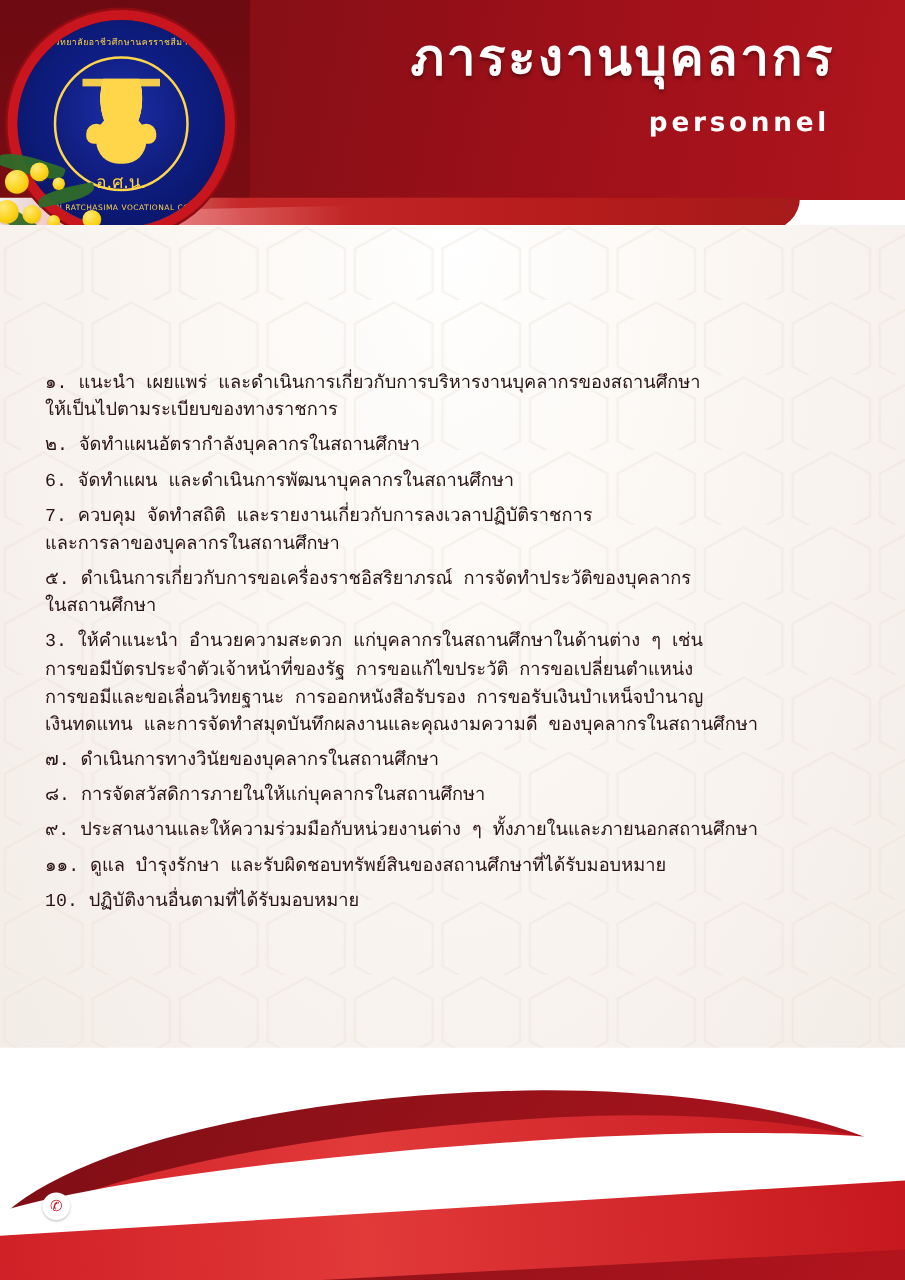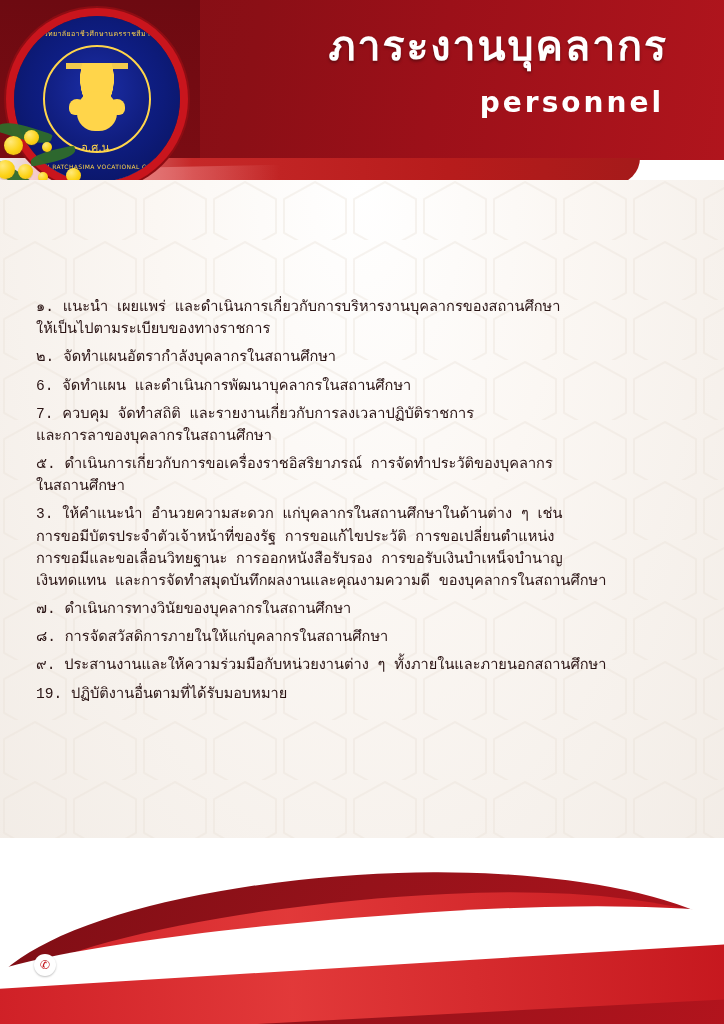--- a/index.html
+++ b/index.html
@@ -45,21 +45,21 @@
     color: #ffffff;
     letter-spacing: 2px;
     line-height: 1.1;
     text-shadow: 0 2px 3px rgba(0,0,0,.35);
     white-space: nowrap;
   }
   .header-sub {
     position: absolute;
     right: 60px;
     top: 86px;
-    font-size: 28px;
+    font-size: 21px;
     font-weight: bold;
     color: #ffffff;
     letter-spacing: 3px;
   }
 
   
   .ribbon {
     position: absolute;
     left: 0;
     top: 158px;
@@ -131,21 +131,21 @@
     width: 40px; height: 40px;
     border-radius: 50% 50% 45% 45%;
     background: #ffd54a;
     box-shadow: -20px -4px 0 -12px #ffd54a, 20px -4px 0 -12px #ffd54a;
   }
   .seal-abbrev {
     position: absolute;
     left: 50%; bottom: 26px;
     transform: translateX(-50%);
     color: #ffd54a;
-    font-size: 11px;
+    font-size: 14px;
   }
 
   
   .flowers {
     position: absolute;
     left: -10px;
     top: 120px;
     width: 210px;
     height: 160px;
     pointer-events: none;
@@ -328,21 +328,22 @@
     และการลาของบุคลากรในสถานศึกษา</div>
     <div class="item">๕. ดำเนินการเกี่ยวกับการขอเครื่องราชอิสริยาภรณ์ การจัดทำประวัติของบุคลากร
     ในสถานศึกษา</div>
     <div class="item">3. ให้คำแนะนำ อำนวยความสะดวก แก่บุคลากรในสถานศึกษาในด้านต่าง ๆ เช่น
     การขอมีบัตรประจำตัวเจ้าหน้าที่ของรัฐ การขอแก้ไขประวัติ การขอเปลี่ยนตำแหน่ง
     การขอมีและขอเลื่อนวิทยฐานะ การออกหนังสือรับรอง การขอรับเงินบำเหน็จบำนาญ
     เงินทดแทน และการจัดทำสมุดบันทึกผลงานและคุณงามความดี ของบุคลากรในสถานศึกษา</div>
     <div class="item">๗. ดำเนินการทางวินัยของบุคลากรในสถานศึกษา</div>
     <div class="item">๘. การจัดสวัสดิการภายในให้แก่บุคลากรในสถานศึกษา</div>
     <div class="item">๙. ประสานงานและให้ความร่วมมือกับหน่วยงานต่าง ๆ ทั้งภายในและภายนอกสถานศึกษา</div>
-    <div class="item">19. ปฏิบัติงานอื่นตามที่ได้รับมอบหมาย</div>
+    <div class="item">๑๑. ดูแล บำรุงรักษา และรับผิดชอบทรัพย์สินของสถานศึกษาที่ได้รับมอบหมาย</div>
+    <div class="item">10. ปฏิบัติงานอื่นตามที่ได้รับมอบหมาย</div>
   </div>
 
   <div class="footer">
     <div class="wave-white"></div>
     <div class="wave-dark"></div>
     <div class="wave-red"></div>
     <div class="wave-white-stripe"></div>
     <div class="footer-contact">
       <span class="phone-badge">✆</span>
       <span class="footer-phone">04 4242 001 ต่อ 102</span>

